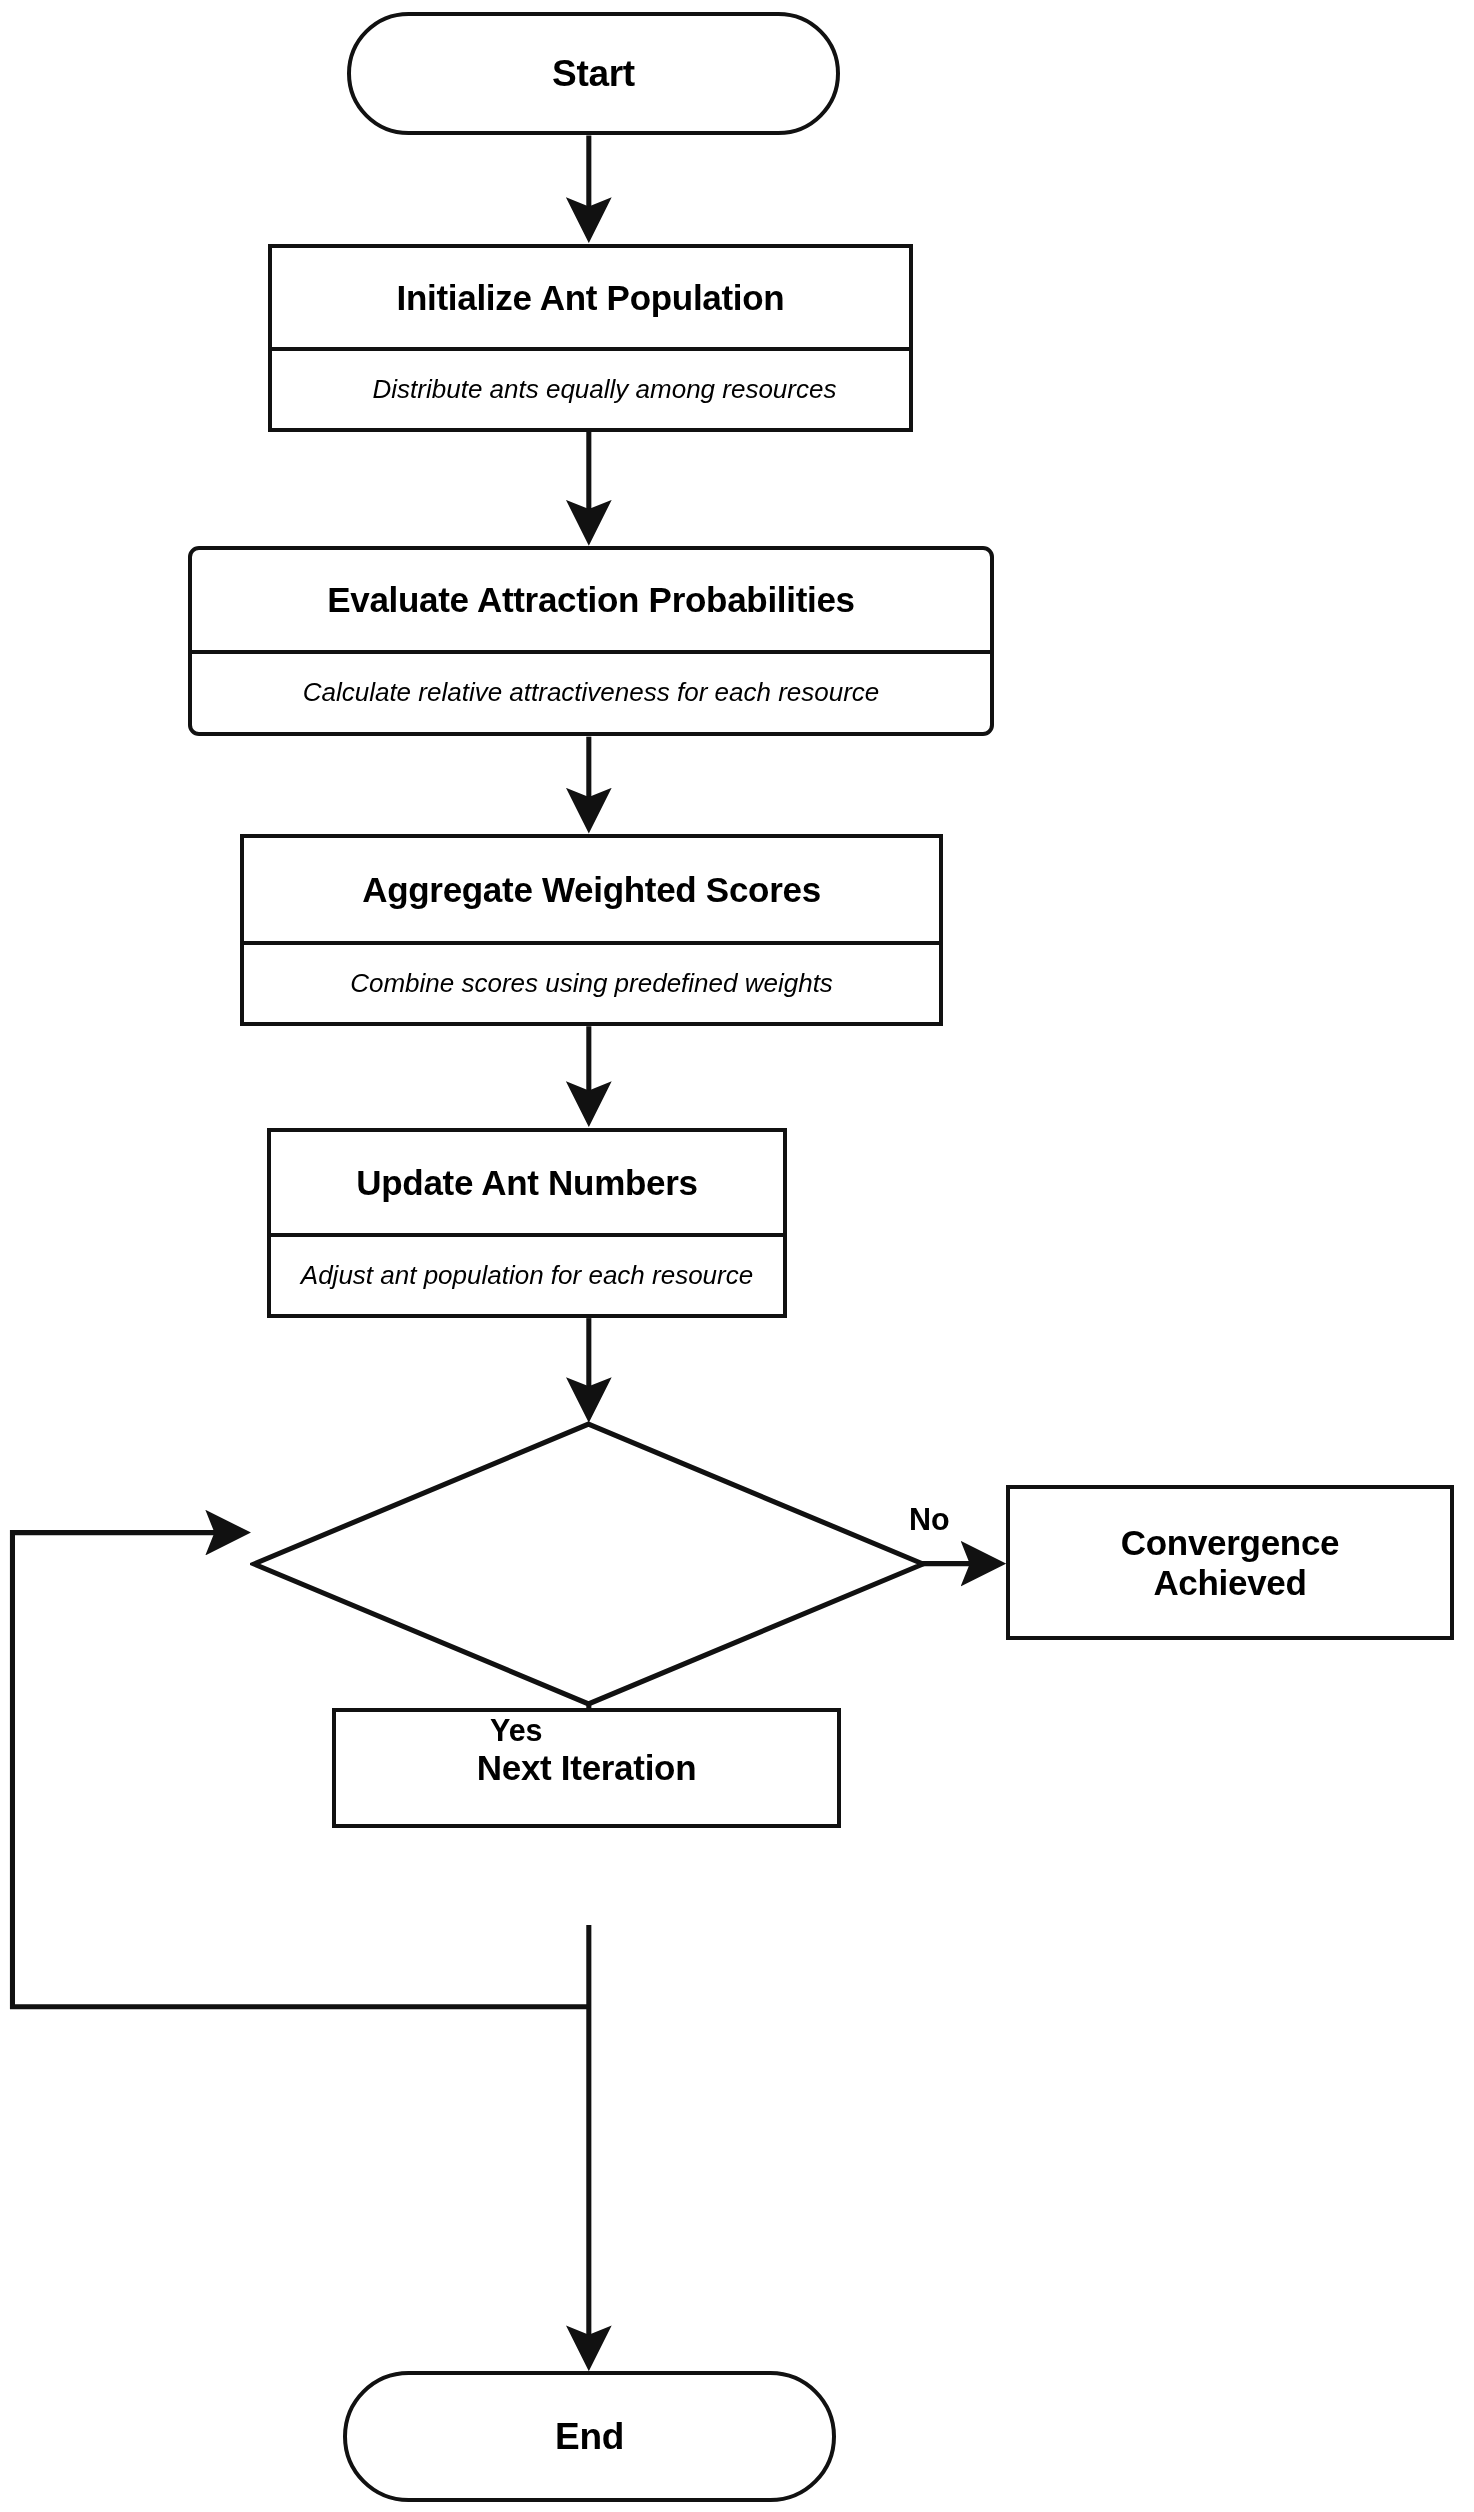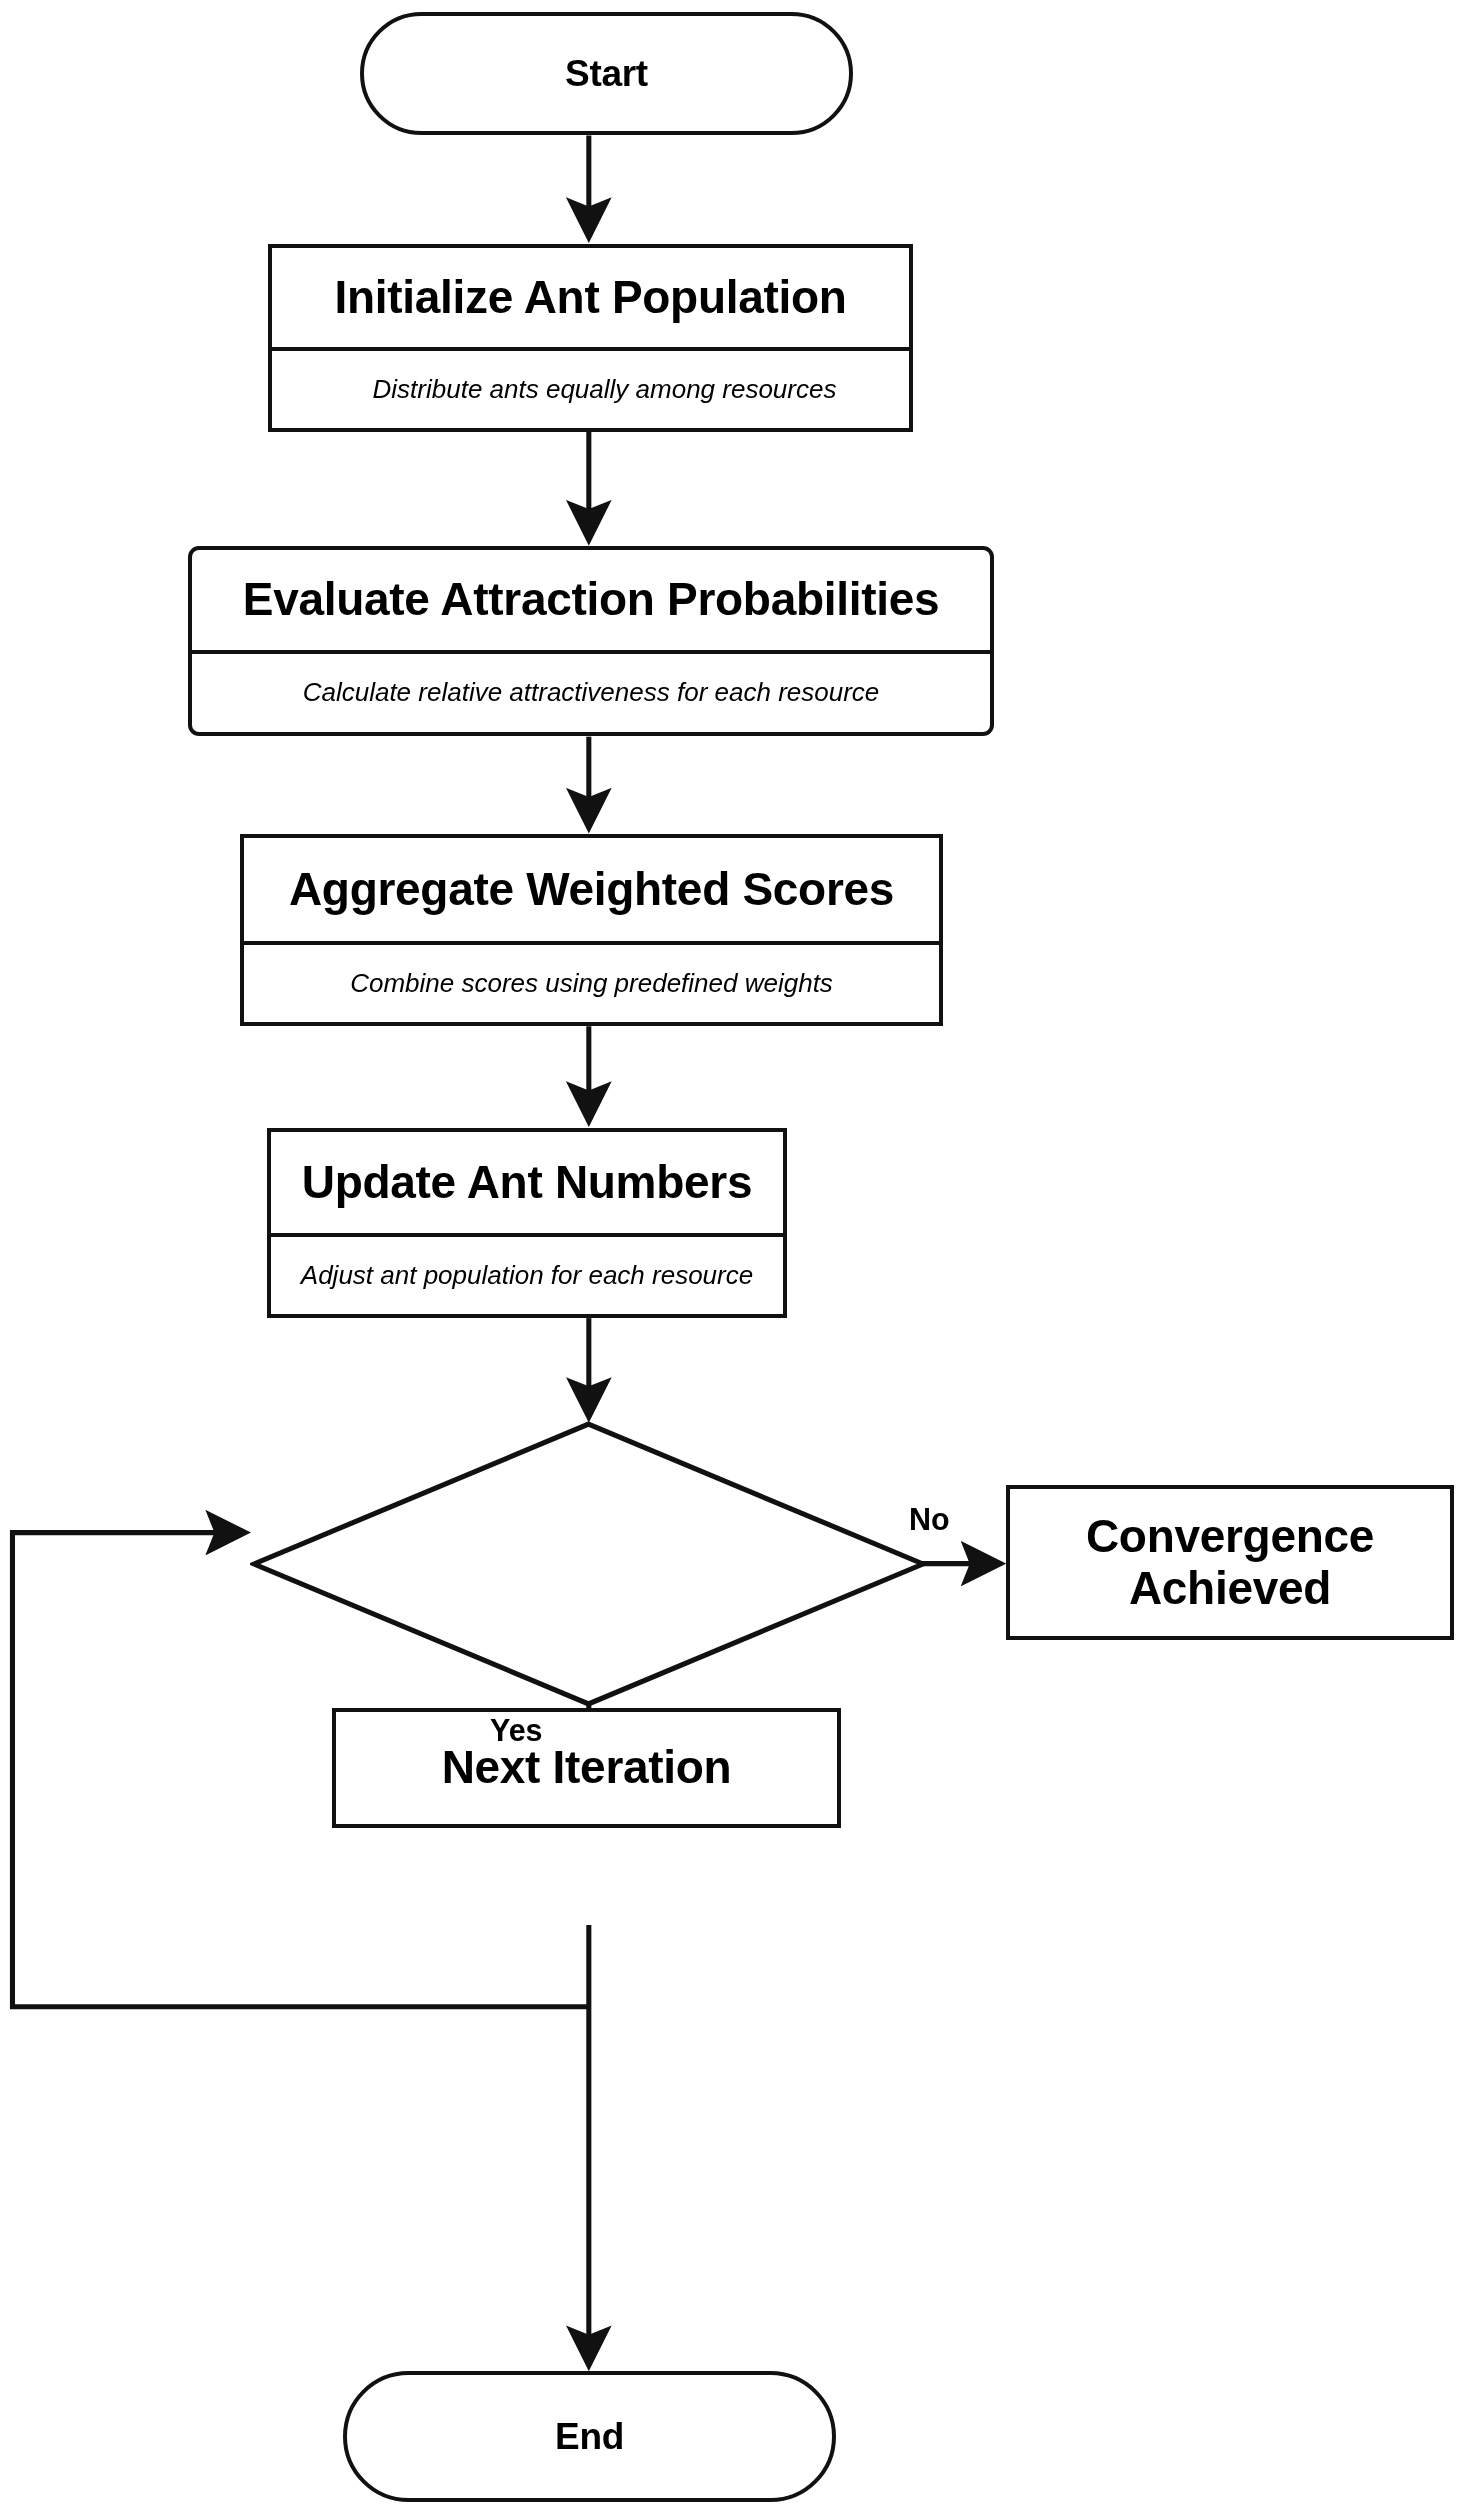--- a/index.html
+++ b/index.html
@@ -41,21 +41,21 @@
     align-items: center;
     justify-content: center;
   }
   .node-title {
     flex: 1 1 auto;
     display: flex;
     align-items: center;
     justify-content: center;
     text-align: center;
     font-weight: bold;
-    font-size: 46px;
+    font-size: 35px;
     line-height: 1.12;
     letter-spacing: -0.3px;
     padding: 0 10.2px;
     box-sizing: border-box;
   }
   .node.split .node-title {
     border-bottom: 4px solid #111111;
   }
   .node-sub {
     flex: 0 0 auto;
@@ -126,21 +126,21 @@
       <line x1="1600" y1="2770" x2="1770" y2="2770"></line>
 
       <line x1="1043" y1="3020" x2="1043" y2="3185"></line>
 
       <line x1="1043" y1="3410" x2="1043" y2="4188"></line>
 
       <path d="M 1043 3555 L 22 3555 L 22 2715 L 432 2715"></path>
     </g>
   </svg>
 
-  <div class="node terminator" id="node-start" style="left:360px; top:12.4px; width:493px; height:123px;">
+  <div class="node terminator" id="node-start" style="left:347px; top:12.4px; width:493px; height:123px;">
     <div class="node-title">Start</div>
   </div>
 
   <div class="node split" id="node-initialize" style="left:268px; top:244px; width:645px; height:188px;">
     <div class="node-title">Initialize Ant Population</div>
     <div class="node-sub" style="height:77px;padding-left:37px;">Distribute ants equally among resources</div>
   </div>
 
   <div class="node split" id="node-evaluate" style="left:188px; top:546px; width:806px; height:190px;border-radius:11px;">
     <div class="node-title">Evaluate Attraction Probabilities</div>

